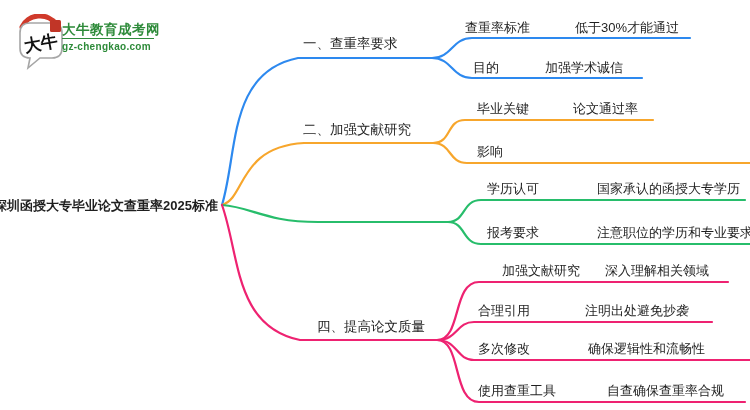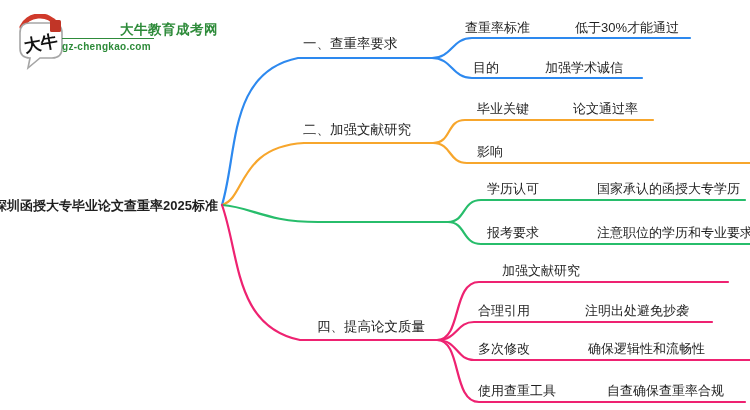--- a/index.html
+++ b/index.html
@@ -10,22 +10,22 @@
   .t{
     position:absolute;white-space:nowrap;color:#1f1f1f;
     font-size:13px;line-height:1.2;
   }
   .root-t{font-size:13px;font-weight:bold;}
   .branch-t{font-size:13.5px;}
   #mindmap-svg{position:absolute;left:0;top:0;}
   #logo{position:absolute;left:12px;top:12px;width:230px;height:60px;}
   #logo-mark{position:absolute;left:2px;top:2px;}
   .logo-title{
-    position:absolute;left:64px;top:9px;font-size:13.5px;font-weight:bold;
-    color:#2e8b3a;letter-spacing:0.5px;white-space:nowrap;padding-left:44px;
+    position:absolute;left:50px;top:9px;font-size:13.5px;font-weight:bold;
+    color:#2e8b3a;letter-spacing:0.5px;white-space:nowrap;
   }
   .logo-divider{position:absolute;left:50px;top:25.5px;width:92px;height:1.5px;background:#2e8b3a;}
   .logo-url{
     position:absolute;left:50px;top:28.5px;font-size:10px;font-weight:bold;
     color:#2e8b3a;letter-spacing:0.3px;white-space:nowrap;
   }
 </style>
 </head>
 <body>
 
@@ -77,20 +77,21 @@
   <div class="t" style="left:573px;top:101px;">论文通过率</div>
   <div class="t" style="left:477px;top:144px;">影响</div>
 
   <div class="t" style="left:487px;top:181px;">学历认可</div>
   <div class="t" style="left:597px;top:181px;">国家承认的函授大专学历</div>
   <div class="t" style="left:487px;top:225px;">报考要求</div>
   <div class="t" style="left:597px;top:225px;">注意职位的学历和专业要求</div>
 
   <div class="t branch-t" style="left:317px;top:319px;">四、提高论文质量</div>
   <div class="t" style="left:478px;top:263px;margin-left:24px;">加强文献研究</div>
+  <div class="t" style="left:605px;top:263px;">深入理解相关领域</div>
   <div class="t" style="left:478px;top:303px;">合理引用</div>
   <div class="t" style="left:585px;top:303px;">注明出处避免抄袭</div>
   <div class="t" style="left:478px;top:341px;">多次修改</div>
   <div class="t" style="left:588px;top:341px;">确保逻辑性和流畅性</div>
   <div class="t" style="left:478px;top:383px;">使用查重工具</div>
   <div class="t" style="left:607px;top:383px;">自查确保查重率合规</div>
 
 </div>
 
 </body></html>

